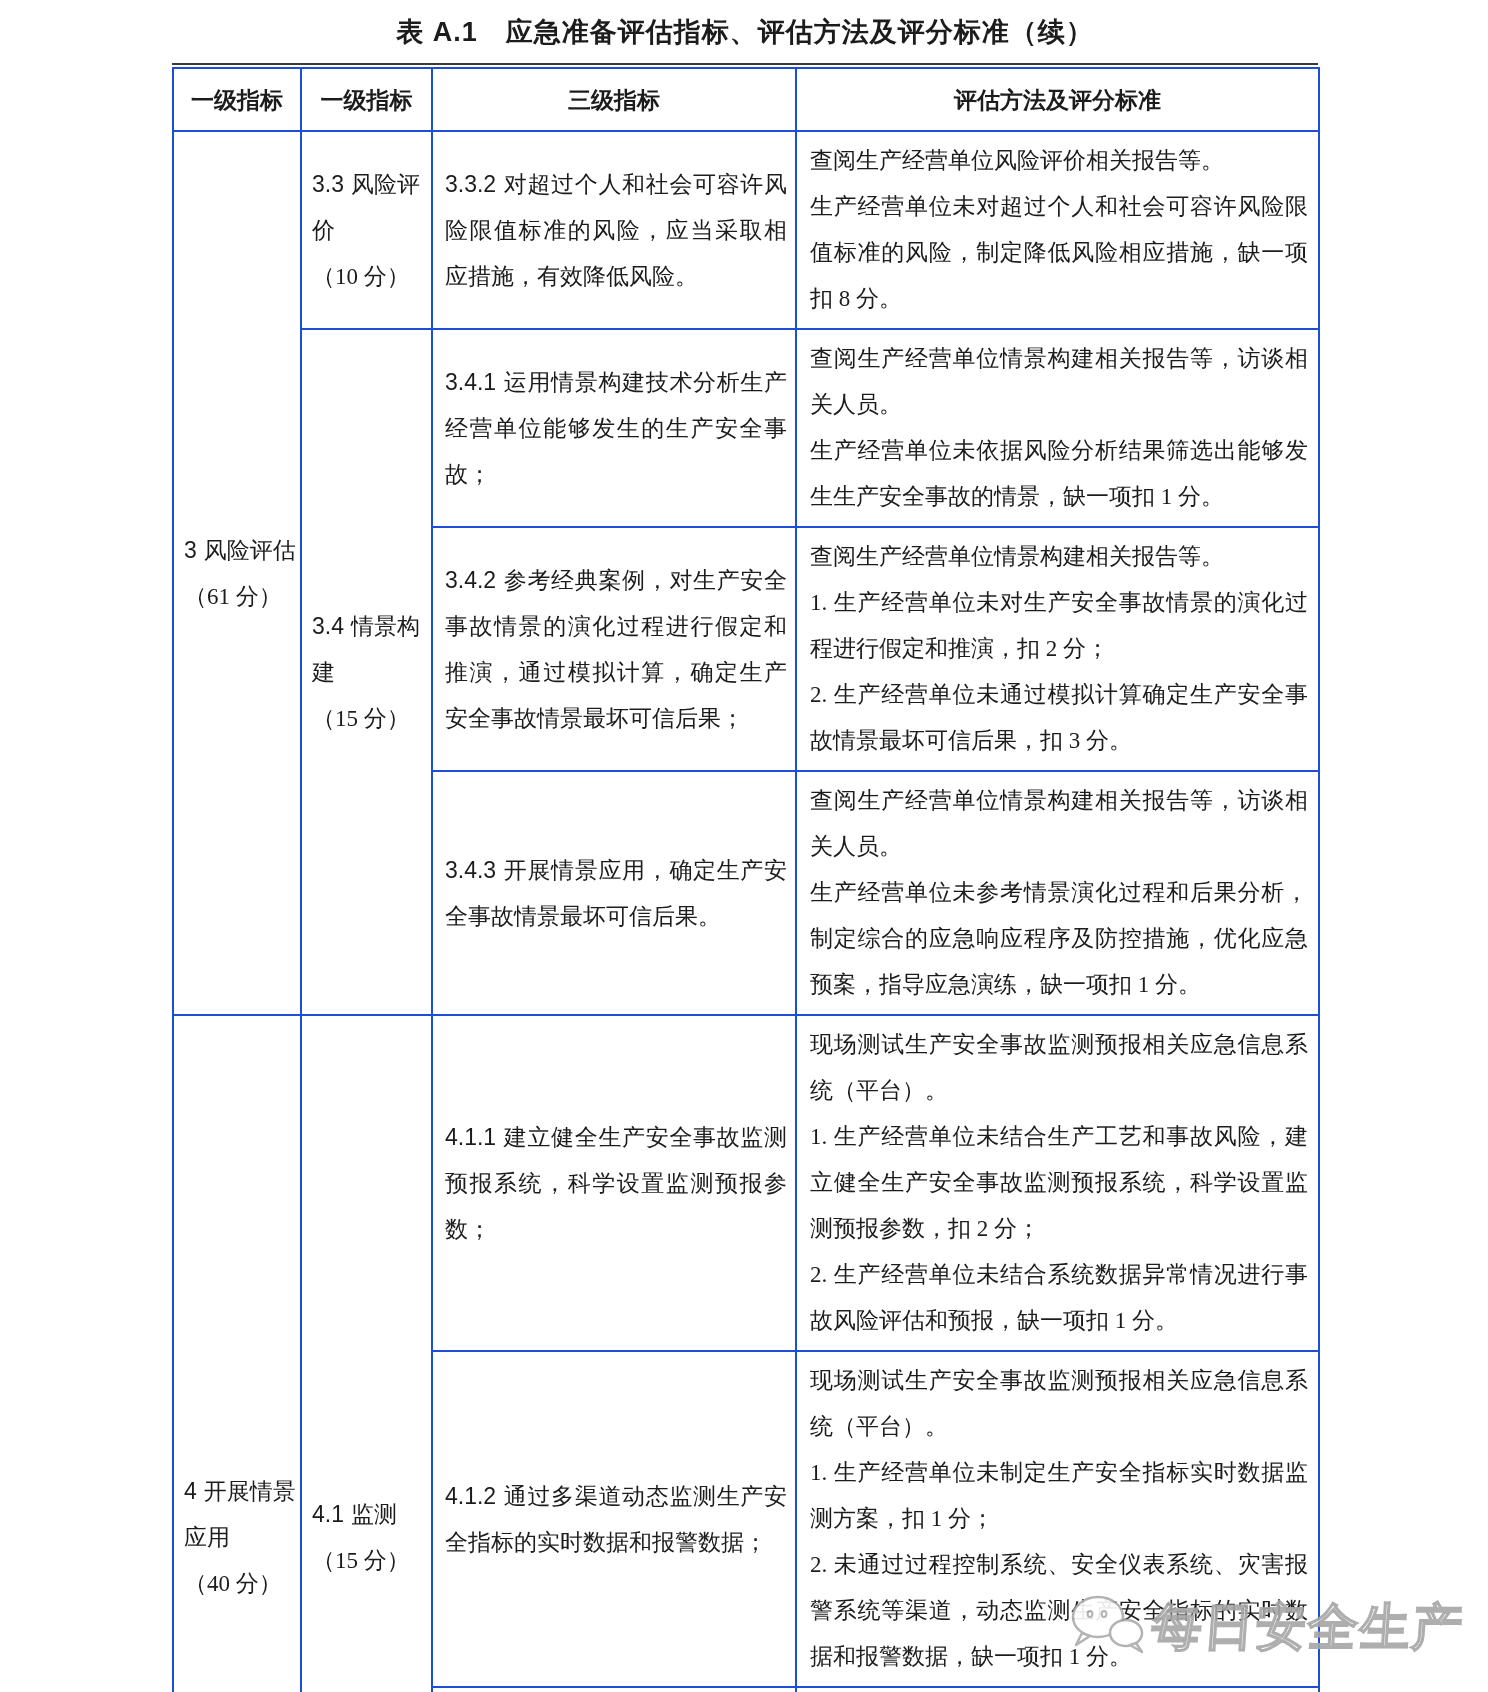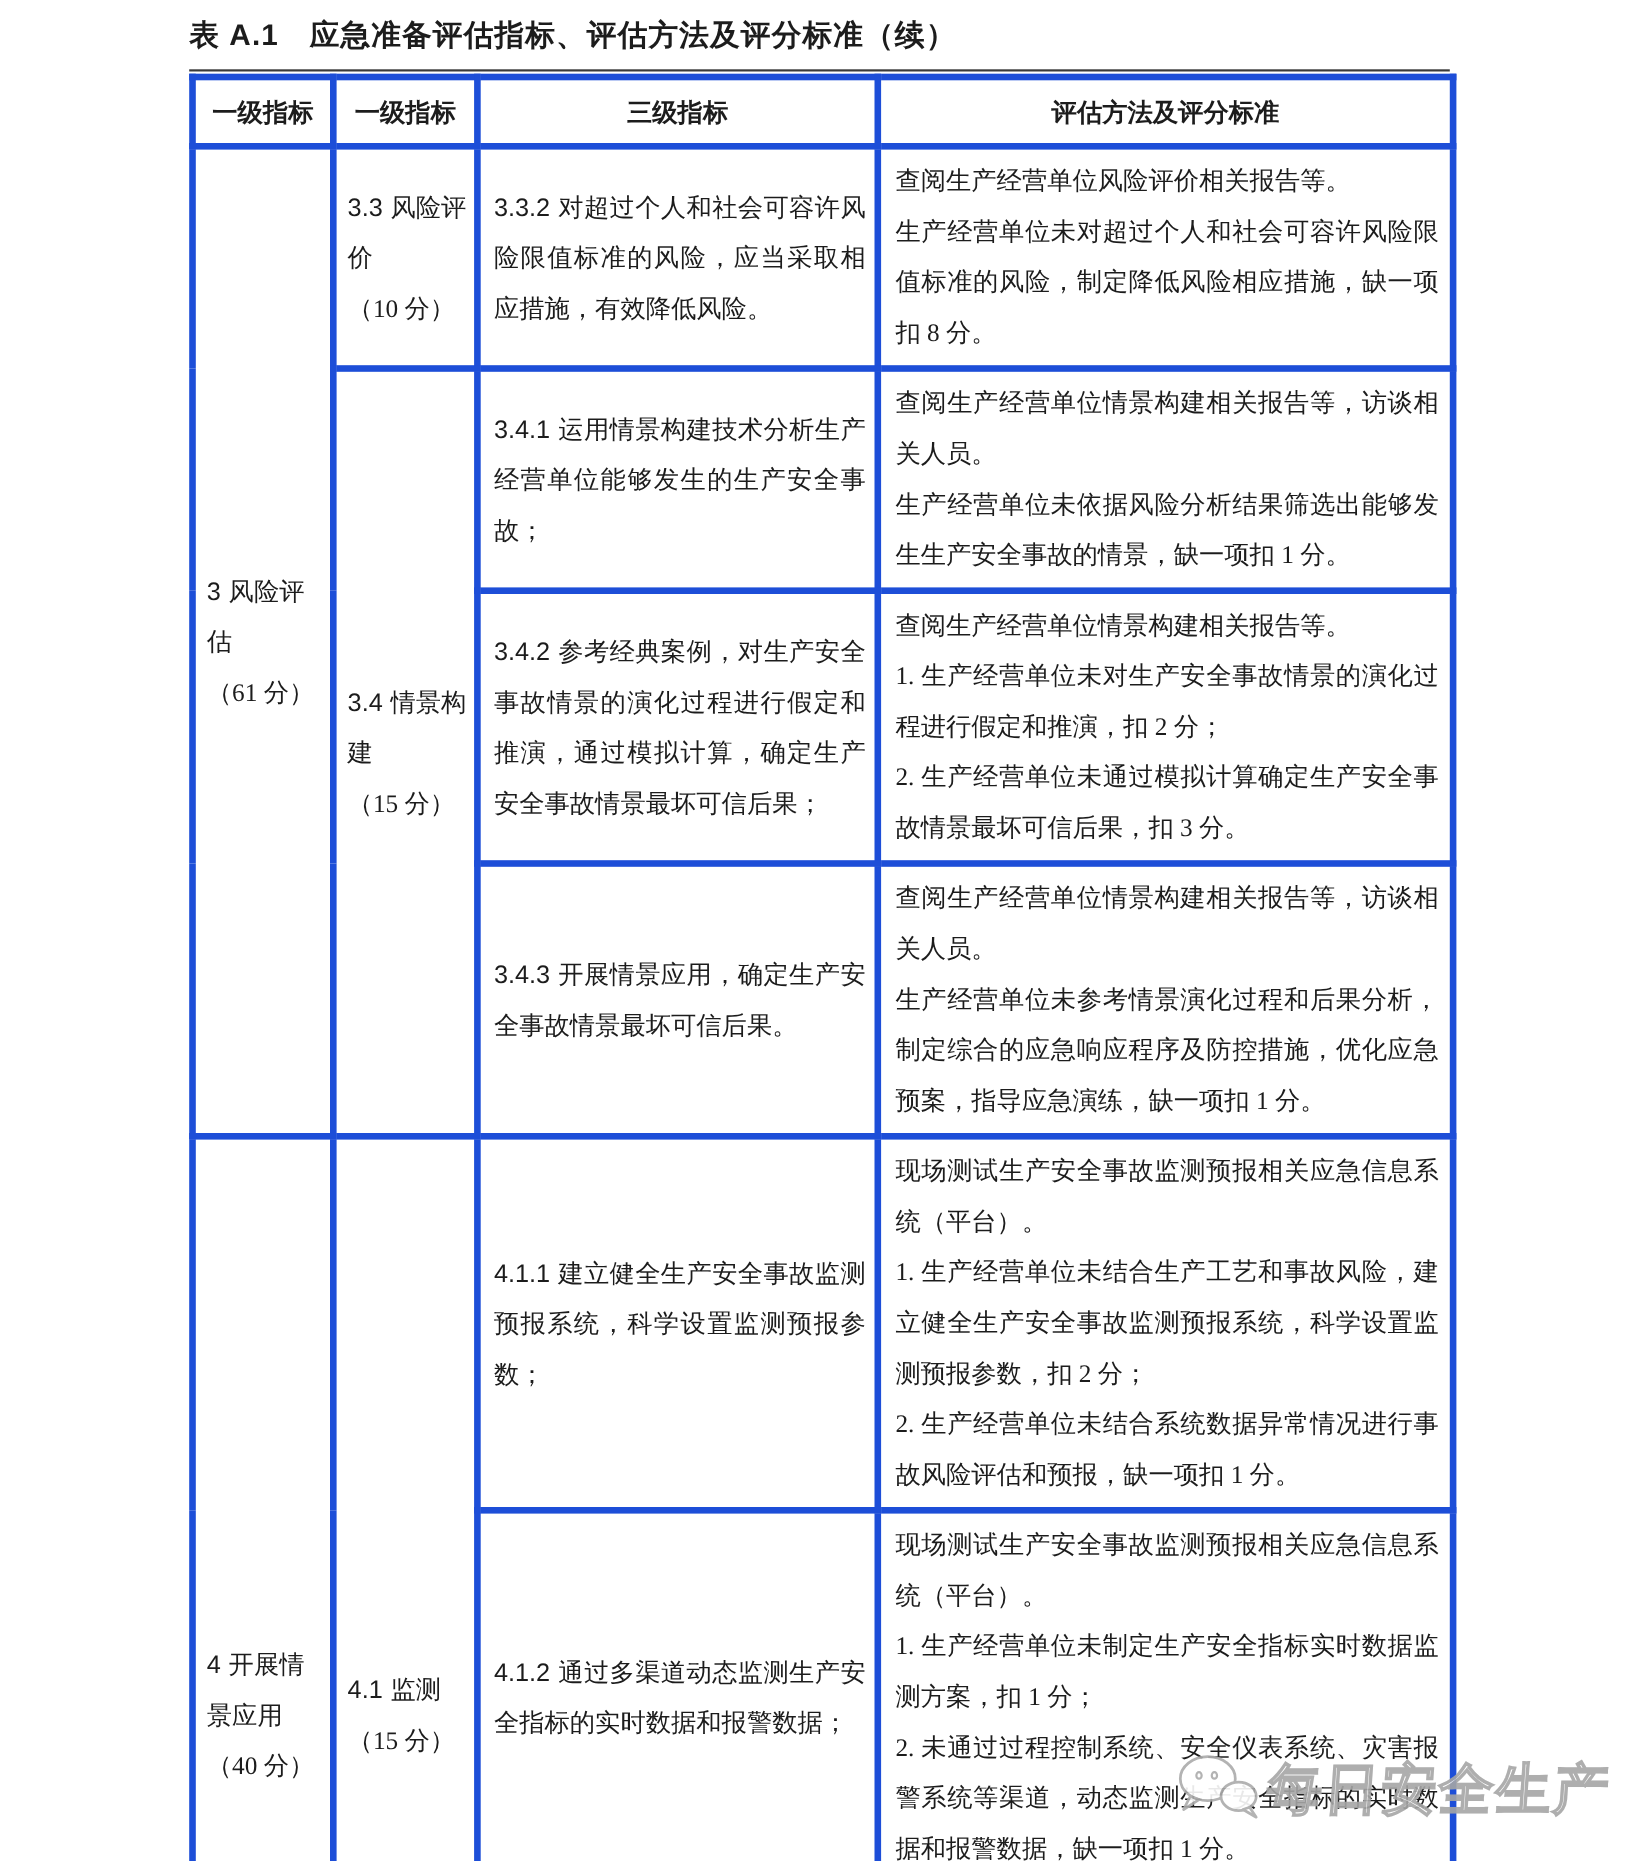--- a/index.html
+++ b/index.html
@@ -8,39 +8,40 @@
     width: 1488px; height: 1692px;
     position: relative;
     font-family: "Liberation Serif", "DejaVu Serif", serif;
     color: #1c1c1c;
     overflow: hidden;
   }
   .doc-title {
     padding-top: 14px;
     width: 1146px;
     margin-left: 172px;
+    text-align: center;
     font-family: "Liberation Sans", "DejaVu Sans", sans-serif;
     font-weight: bold;
     font-size: 27px;
     letter-spacing: 1px;
     margin-bottom: 13px;
   }
   .rule-top {
     width: 1146px; margin-left: 172px;
     border-top: 2px solid #3a3a3a;
     margin-bottom: 2px;
   }
   table.eval {
     margin-left: 172px;
     width: 1146px;
     border-collapse: collapse;
     table-layout: fixed;
   }
   table.eval td, table.eval th {
-    border: 6px solid #1d4ed8;
+    border: 2px solid #1d4ed8;
     font-size: 23px;
     line-height: 46px;
     vertical-align: middle;
   }
   table.eval { border: 2px solid #000; }
   col.c1 { width: 128px; }
   col.c2 { width: 131px; }
   col.c3 { width: 364px; }
   col.c4 { width: 523px; }
   th.hdr {

